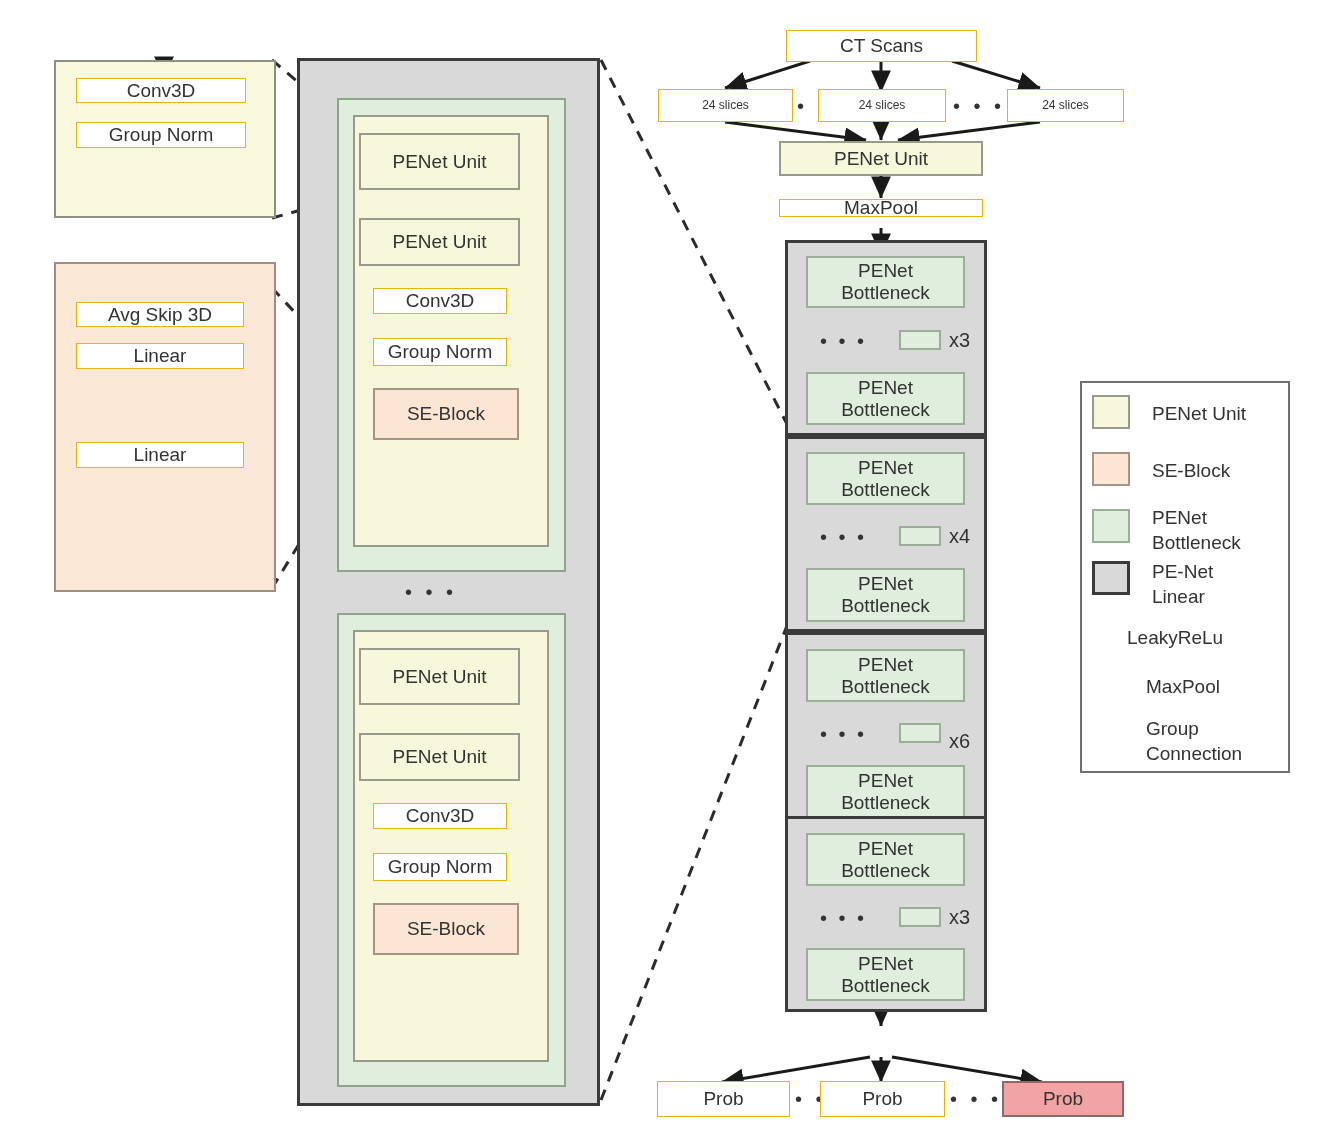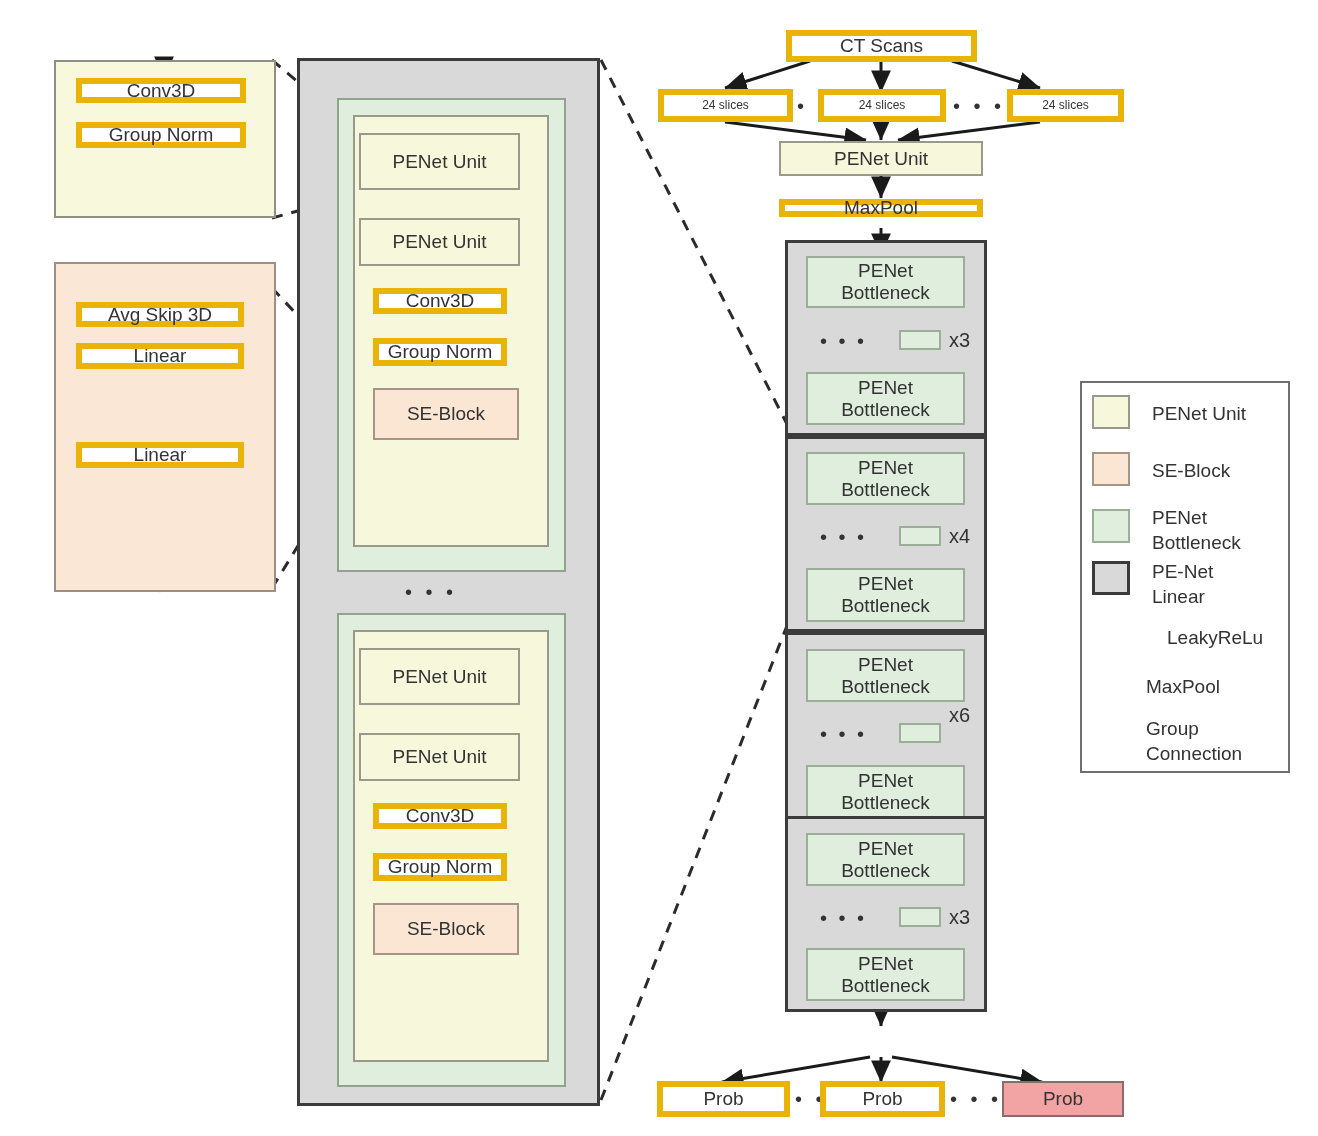--- a/index.html
+++ b/index.html
@@ -5,21 +5,21 @@
   html,body{margin:0;padding:0;background:#ffffff;}
   body{width:1318px;height:1136px;position:relative;
        font-family:"Liberation Sans","DejaVu Sans",sans-serif;
        color:#333;overflow:hidden;}
   #stage{position:absolute;left:0;top:0;width:1318px;height:1136px;}
 
   
   .box{position:absolute;box-sizing:border-box;display:flex;
        align-items:center;justify-content:center;text-align:center;
        line-height:1.15;}
-  .plain{background:#ffffff;border:6px solid #eab308;}
+  .plain{background:#ffffff;border:1px solid #eab308;}
   .unit{background:#f7f7dc;border:2px solid #9a9a8c;}
   .se{background:#fbe6d4;border:2px solid #a79487;}
   .bneck{background:#dfeedd;border:2px solid #9aae98;}
   .enc{background:#d9d9d9;border:3px solid #3b3b3b;}
   .greenwrap{background:#dfeedd;border:2px solid #8fa38d;}
   .yellowwrap{background:#f7f7dc;border:2px solid #9a9a8c;}
   .redbox{background:#f2a3a3;border:2px solid #8a6a6a;}
   .detailY{background:#f8f8dd;border:2px solid #8f8f84;}
   .detailO{background:#fbe7d6;border:2px solid #9e8f84;}
 
@@ -216,21 +216,21 @@
   <div class="box bneck" style="left:899px;top:526px;width:42px;height:20px;"></div>
   <div class="lbl fxn" style="left:949px;top:524px;">x4</div>
   <div class="box bneck ftxt" style="left:806px;top:568px;width:159px;height:54px;white-space:pre-line;">PENet
 Bottleneck</div>
 
   <div class="box enc" style="left:785px;top:632px;width:202px;height:196px;"></div>
   <div class="box bneck ftxt" style="left:806px;top:649px;width:159px;height:53px;white-space:pre-line;">PENet
 Bottleneck</div>
   <div class="lbl fxn" style="left:820px;top:722px;letter-spacing:3px;">• • •</div>
   <div class="box bneck" style="left:899px;top:723px;width:42px;height:20px;"></div>
-  <div class="lbl fxn" style="left:949px;top:703px;">x6</div>
+  <div class="lbl fxn" style="left:949px;top:729px;">x6</div>
   <div class="box bneck ftxt" style="left:806px;top:765px;width:159px;height:54px;white-space:pre-line;">PENet
 Bottleneck</div>
 
   <div class="box enc" style="left:785px;top:816px;width:202px;height:196px;"></div>
   <div class="box bneck ftxt" style="left:806px;top:833px;width:159px;height:53px;white-space:pre-line;">PENet
 Bottleneck</div>
   <div class="lbl fxn" style="left:820px;top:906px;letter-spacing:3px;">• • •</div>
   <div class="box bneck" style="left:899px;top:907px;width:42px;height:20px;"></div>
   <div class="lbl fxn" style="left:949px;top:905px;">x3</div>
   <div class="box bneck ftxt" style="left:806px;top:948px;width:159px;height:53px;white-space:pre-line;">PENet
@@ -253,17 +253,17 @@
   <div class="lbl fleg" style="left:1152px;top:460px;">SE-Block</div>
 
   <div class="box bneck" style="left:1092px;top:509px;width:38px;height:34px;"></div>
   <div class="lbl fleg" style="left:1152px;top:506px;white-space:pre-line;line-height:1.3;">PENet
 Bottleneck</div>
 
   <div class="box enc" style="left:1092px;top:561px;width:38px;height:34px;"></div>
   <div class="lbl fleg" style="left:1152px;top:560px;white-space:pre-line;line-height:1.3;">PE-Net
 Linear</div>
 
-  <div class="lbl fleg" style="left:1127px;top:627px;margin-left:40px;">LeakyReLu</div>
+  <div class="lbl fleg" style="left:1127px;top:627px;">LeakyReLu</div>
   <div class="lbl fleg" style="left:1146px;top:676px;">MaxPool</div>
   <div class="lbl fleg" style="left:1146px;top:717px;white-space:pre-line;line-height:1.3;">Group
 Connection</div>
 </div>
 
 </body></html>

